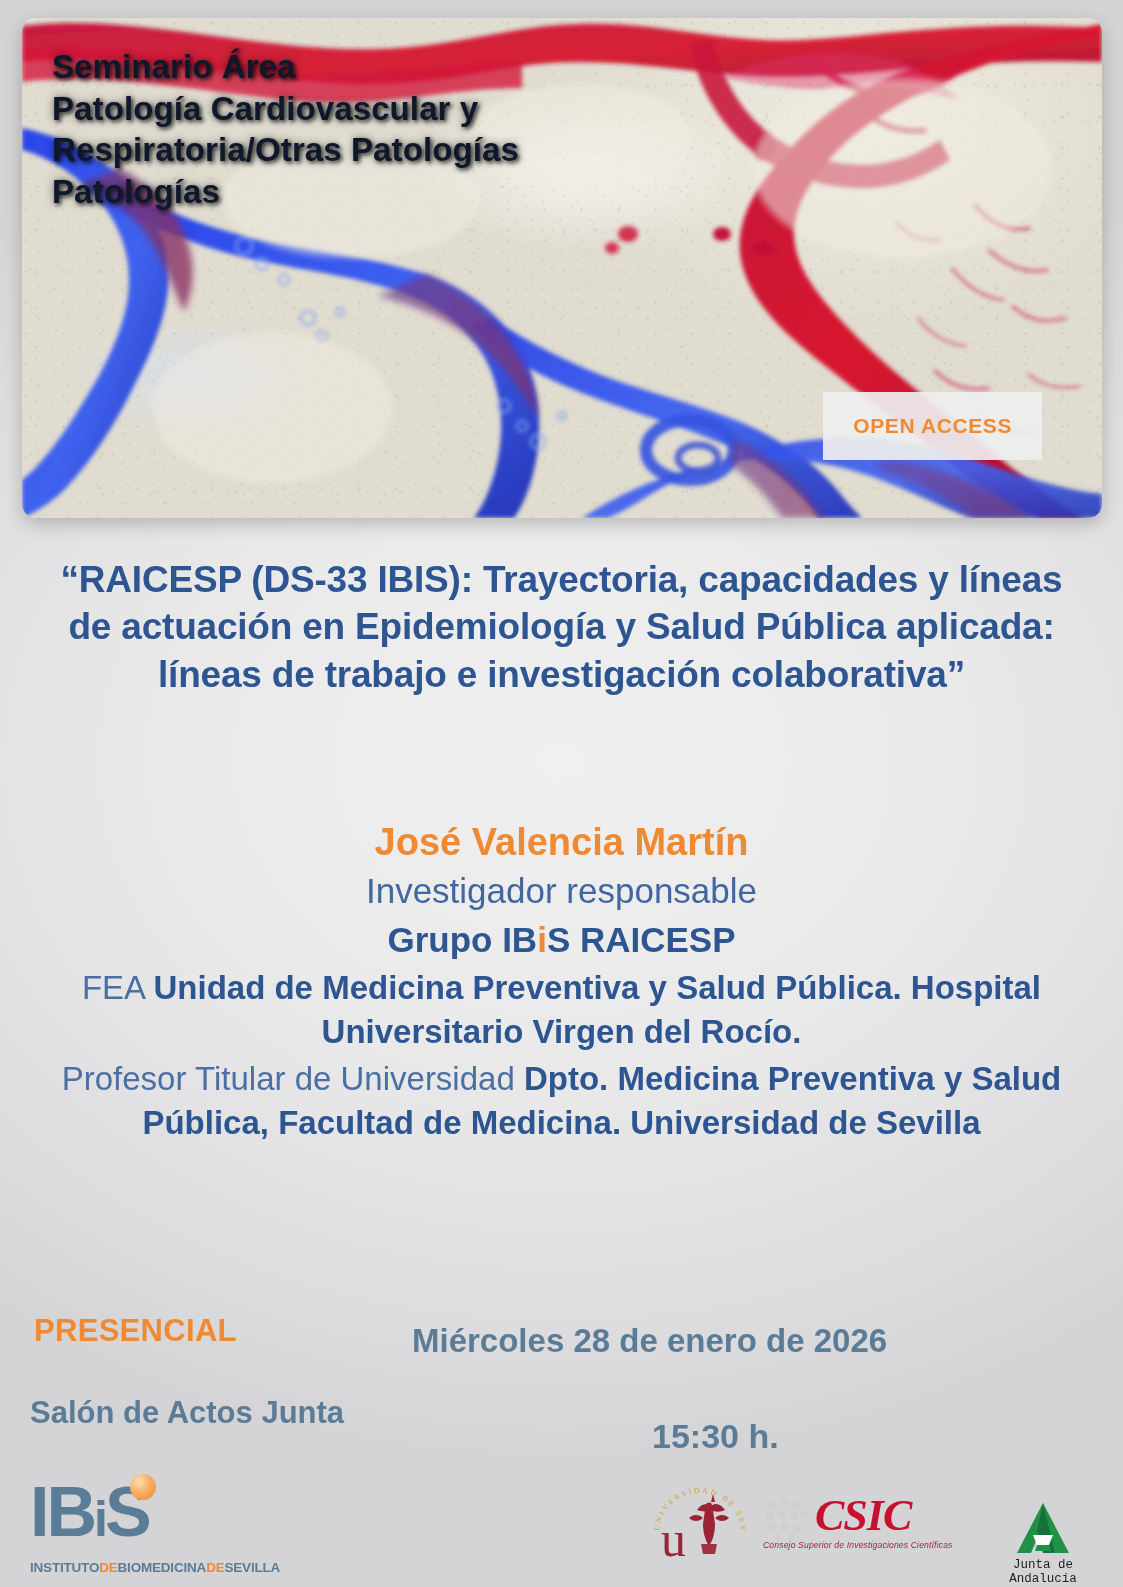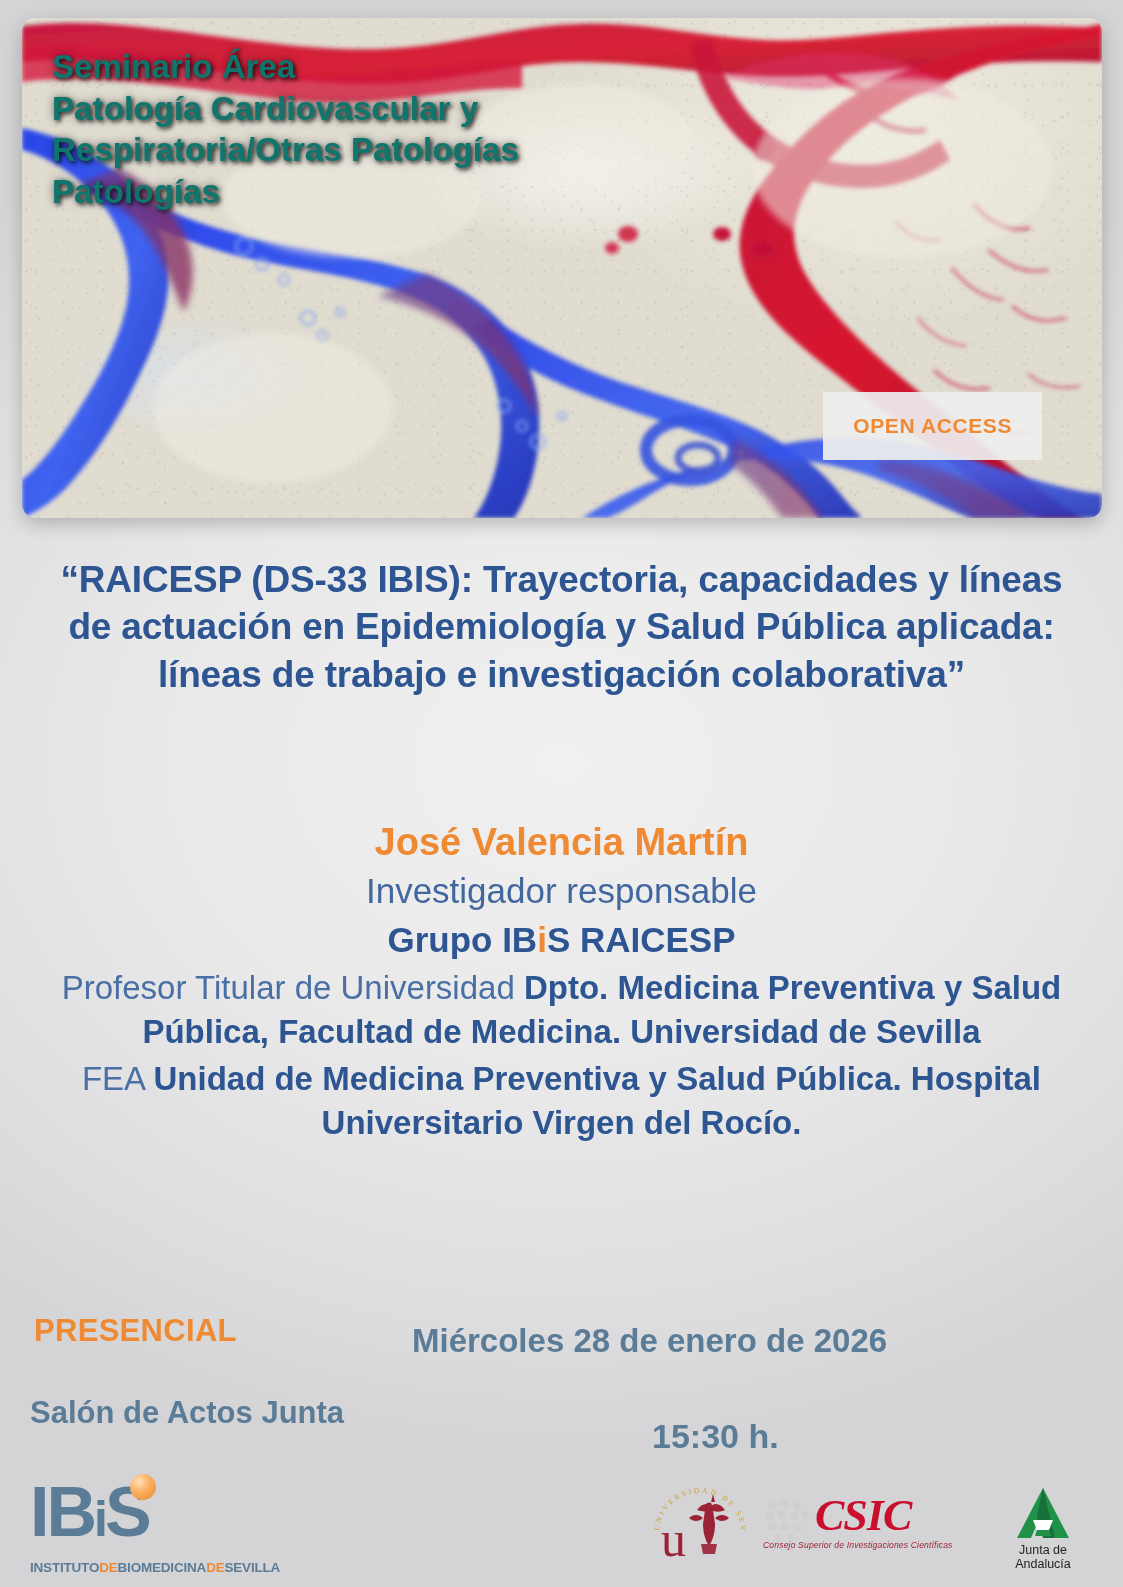--- a/index.html
+++ b/index.html
@@ -38,21 +38,21 @@
       radial-gradient(circle at 88% 34%, rgba(150,145,130,.26) 0 1px, transparent 1.6px),
       radial-gradient(circle at 22% 80%, rgba(150,145,130,.28) 0 1px, transparent 1.6px),
       radial-gradient(circle at 46% 92%, rgba(150,145,130,.26) 0 1px, transparent 1.6px),
       radial-gradient(circle at 66% 86%, rgba(150,145,130,.24) 0 1px, transparent 1.6px);
     background-size:37px 31px,43px 39px,29px 33px,47px 41px,35px 29px,41px 37px,31px 43px,39px 35px;
   }
   .hero-svg{ position:absolute; inset:0; width:100%; height:100%; }
 
   .hero-title{
     position:absolute; left:30px; top:28px; width:620px;
-    color:#0f766e; font-weight:bold; font-size:33px; line-height:1.26;
+    color:#0f172a; font-weight:bold; font-size:33px; line-height:1.26;
     letter-spacing:.1px;
     text-shadow:2px 2px 4px rgba(0,0,0,.75), 0 0 10px rgba(0,0,0,.5);
   }
   .open-access{
     position:absolute; right:60px; bottom:58px;
     background:rgba(238,238,238,.93);
     padding:22px 30px;
     color:#ef8a33; font-weight:bold; font-size:21px; letter-spacing:.6px;
   }
 
@@ -120,21 +120,21 @@
   .csic-word{
     position:absolute; left:52px; top:-6px;
     font-size:44px; font-weight:bold; color:#c8102e; letter-spacing:-1px;
     font-family:"Liberation Serif", serif;
   }
   .csic-sub{
     position:absolute; left:0; top:44px; width:230px;
     font-size:8.6px; color:#9b2335; letter-spacing:.15px; white-space:nowrap;
     font-family:"Liberation Sans", sans-serif;
   }
-  .junta{ position:absolute; left:348px; top:4px; width:100px; }
+  .junta{ position:absolute; left:348px; top:19px; width:100px;font-family:Liberation Mono, monospace; }
   .junta-a{ width:100px; height:54px; display:block; margin:0 auto; }
   .junta-text{
     text-align:center; font-size:12.5px; color:#1f1f1f; margin-top:3px; font-weight:normal;
   }
 </style>
 </head>
 <body>
 
 <div class="hero-wrap">
   <div class="hero-img">
@@ -276,24 +276,24 @@
 
 <div class="talk-title">“RAICESP (DS-33 IBIS): Trayectoria, capacidades y líneas de actuación en Epidemiología y Salud Pública aplicada: líneas de trabajo e investigación colaborativa”</div>
 
 <div class="speaker-block">
   <div class="sp-name">José Valencia Martín</div>
   <div class="sp-role">Investigador responsable</div>
   <div class="sp-group">
     <span>Grupo IB</span><span class="i-orange">i</span><span>S RAICESP</span>
   </div>
   <div class="sp-aff">
+    <span class="lite">FEA </span><span class="bold">Unidad de Medicina Preventiva y Salud Pública. Hospital Universitario Virgen del Rocío.</span>
+  </div>
+  <div class="sp-aff">
     <span class="lite">Profesor Titular de Universidad </span><span class="bold">Dpto. Medicina Preventiva y Salud Pública, Facultad de Medicina. Universidad de Sevilla</span>
-  </div>
-  <div class="sp-aff">
-    <span class="lite">FEA </span><span class="bold">Unidad de Medicina Preventiva y Salud Pública. Hospital Universitario Virgen del Rocío.</span>
   </div>
 </div>
 
 <div class="presencial">PRESENCIAL</div>
 <div class="venue">Salón de Actos Junta</div>
 <div class="date">Miércoles 28 de enero de 2026</div>
 <div class="time">15:30 h.</div>
 
 <div class="ibis-logo">
   <div class="ibis-mark">

